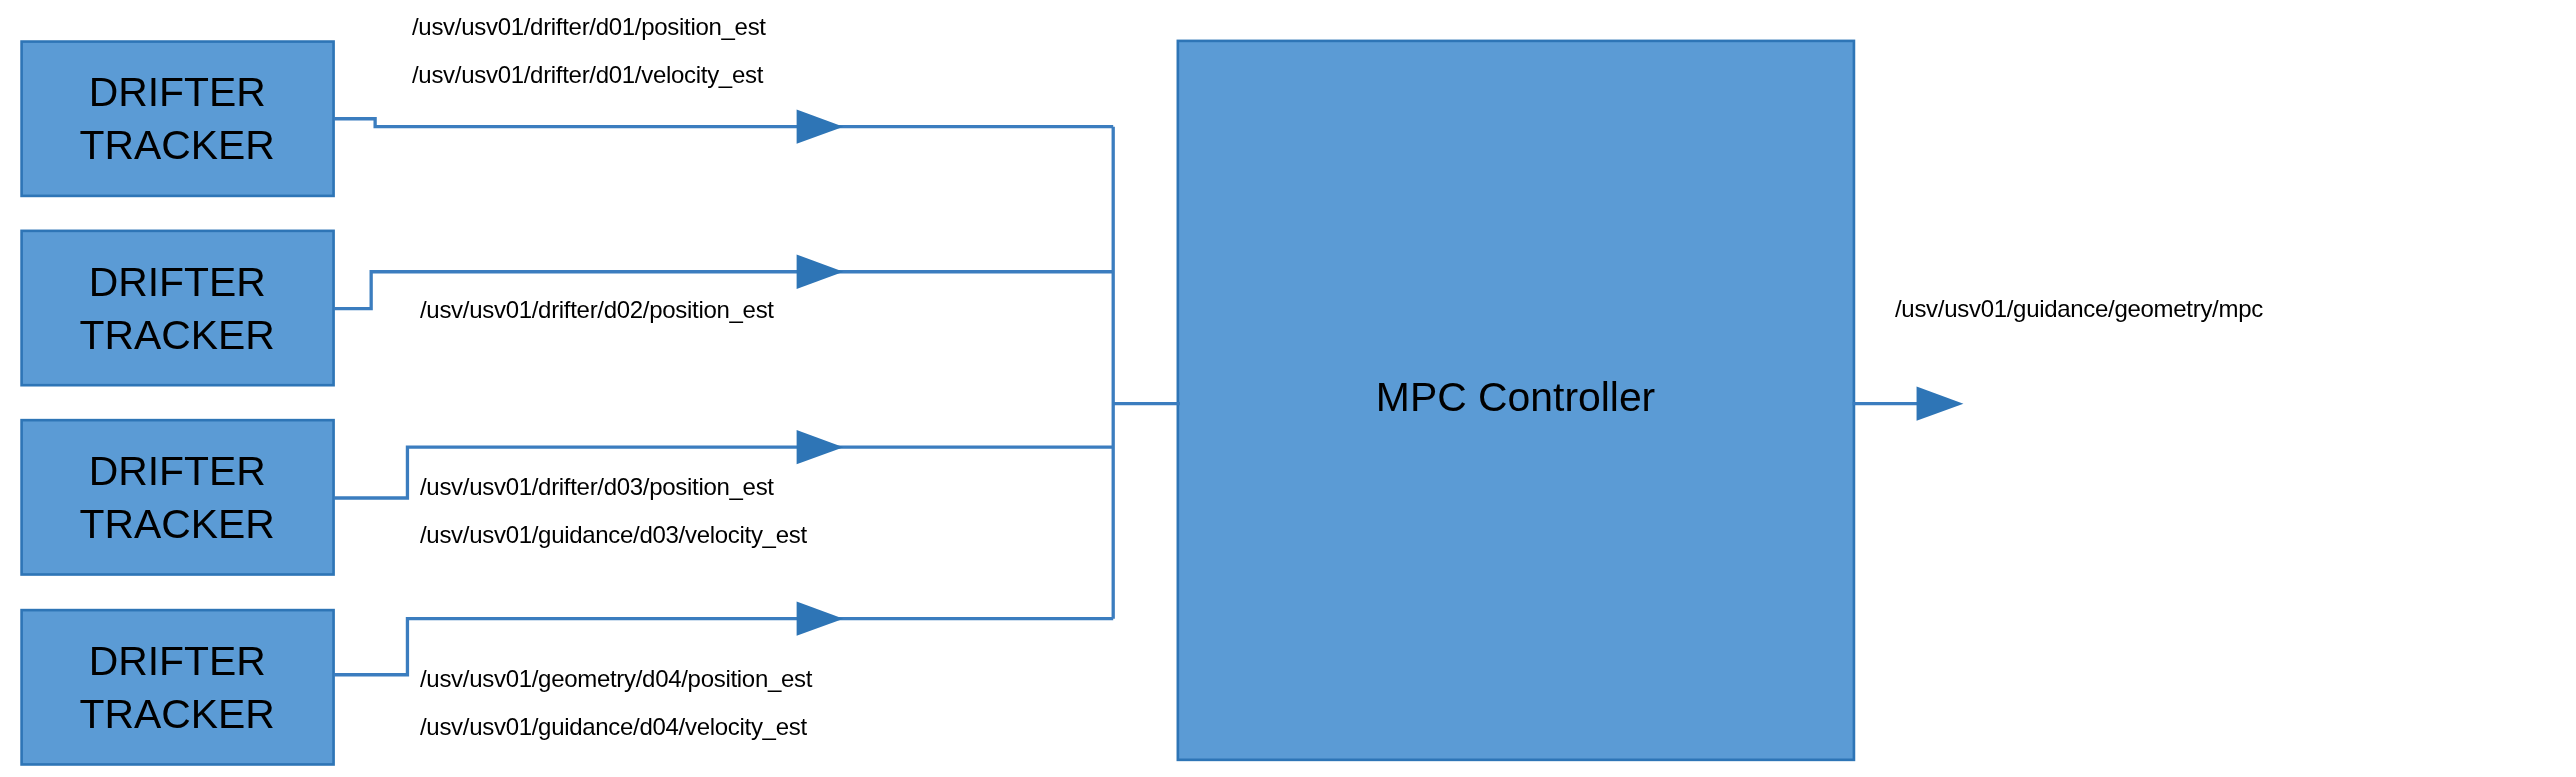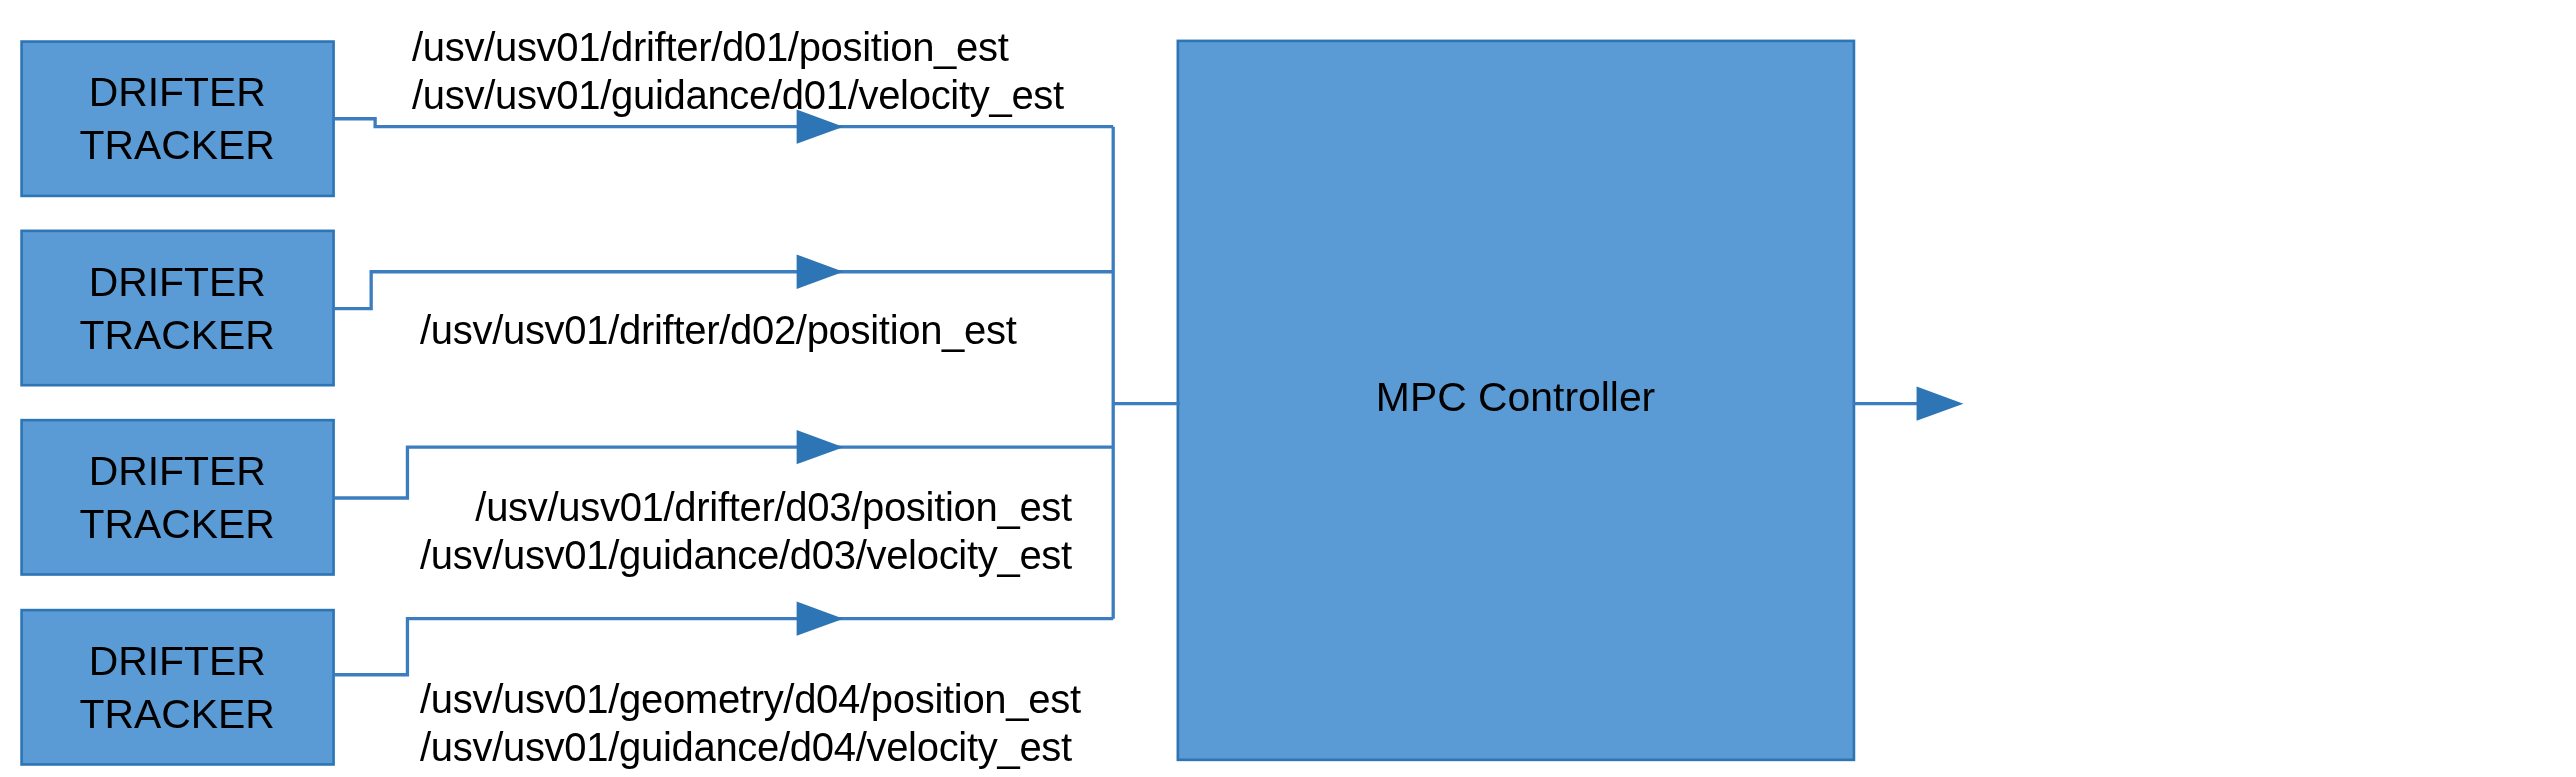--- a/index.html
+++ b/index.html
@@ -50,26 +50,25 @@
     stroke: #3B7DBF;
     stroke-width: 5;
   }
   .arrowhead {
     fill: #2E75B6;
     stroke: none;
   }
   .topic-label {
     position: absolute;
     font-family: "Liberation Sans", sans-serif;
-    font-size: 40px;
+    font-size: 24px;
     line-height: 48px;
     color: #000000;
     white-space: nowrap;
     letter-spacing: -0.3px;
-    margin-top: 20px;
   }
 </style>
 </head>
 <body>
 
 <div id="diagram-root">
 
   <svg class="canvas" viewBox="0 0 3904 1178" xmlns="http://www.w3.org/2000/svg">
 
     <rect class="node-rect" x="32" y="63" width="473" height="234"></rect>
@@ -107,32 +106,35 @@
     <text class="node-label" x="268" y="799">TRACKER</text>
 
     <text class="node-label" x="268" y="1007">DRIFTER</text>
     <text class="node-label" x="268" y="1087">TRACKER</text>
 
     <text class="node-label-mpc" x="2297" y="607">MPC Controller</text>
   </svg>
 
   <div class="topic-label" style="left:412px; top:2.6px;">
     <div>/usv/usv01/drifter/d01/position_est</div>
-    <div>/usv/usv01/guidance/d01/velocity_est</div>
+    <div>/usv/usv01/drifter/d01/velocity_est</div>
   </div>
 
   <div class="topic-label" style="left:420px; top:286px;">
     <div>/usv/usv01/drifter/d02/position_est</div>
   </div>
 
-  <div class="topic-label" style="left:420px; top:463px;text-align:right;">
+  <div class="topic-label" style="left:420px; top:463px;">
     <div>/usv/usv01/drifter/d03/position_est</div>
     <div>/usv/usv01/guidance/d03/velocity_est</div>
   </div>
 
   <div class="topic-label" style="left:420px; top:655px;">
     <div>/usv/usv01/geometry/d04/position_est</div>
     <div>/usv/usv01/guidance/d04/velocity_est</div>
   </div>
 
+  <div class="topic-label" style="left:1895px; top:285px;">
+    <div>/usv/usv01/guidance/geometry/mpc</div>
+  </div>
 
 </div>
 
 
 </body></html>

